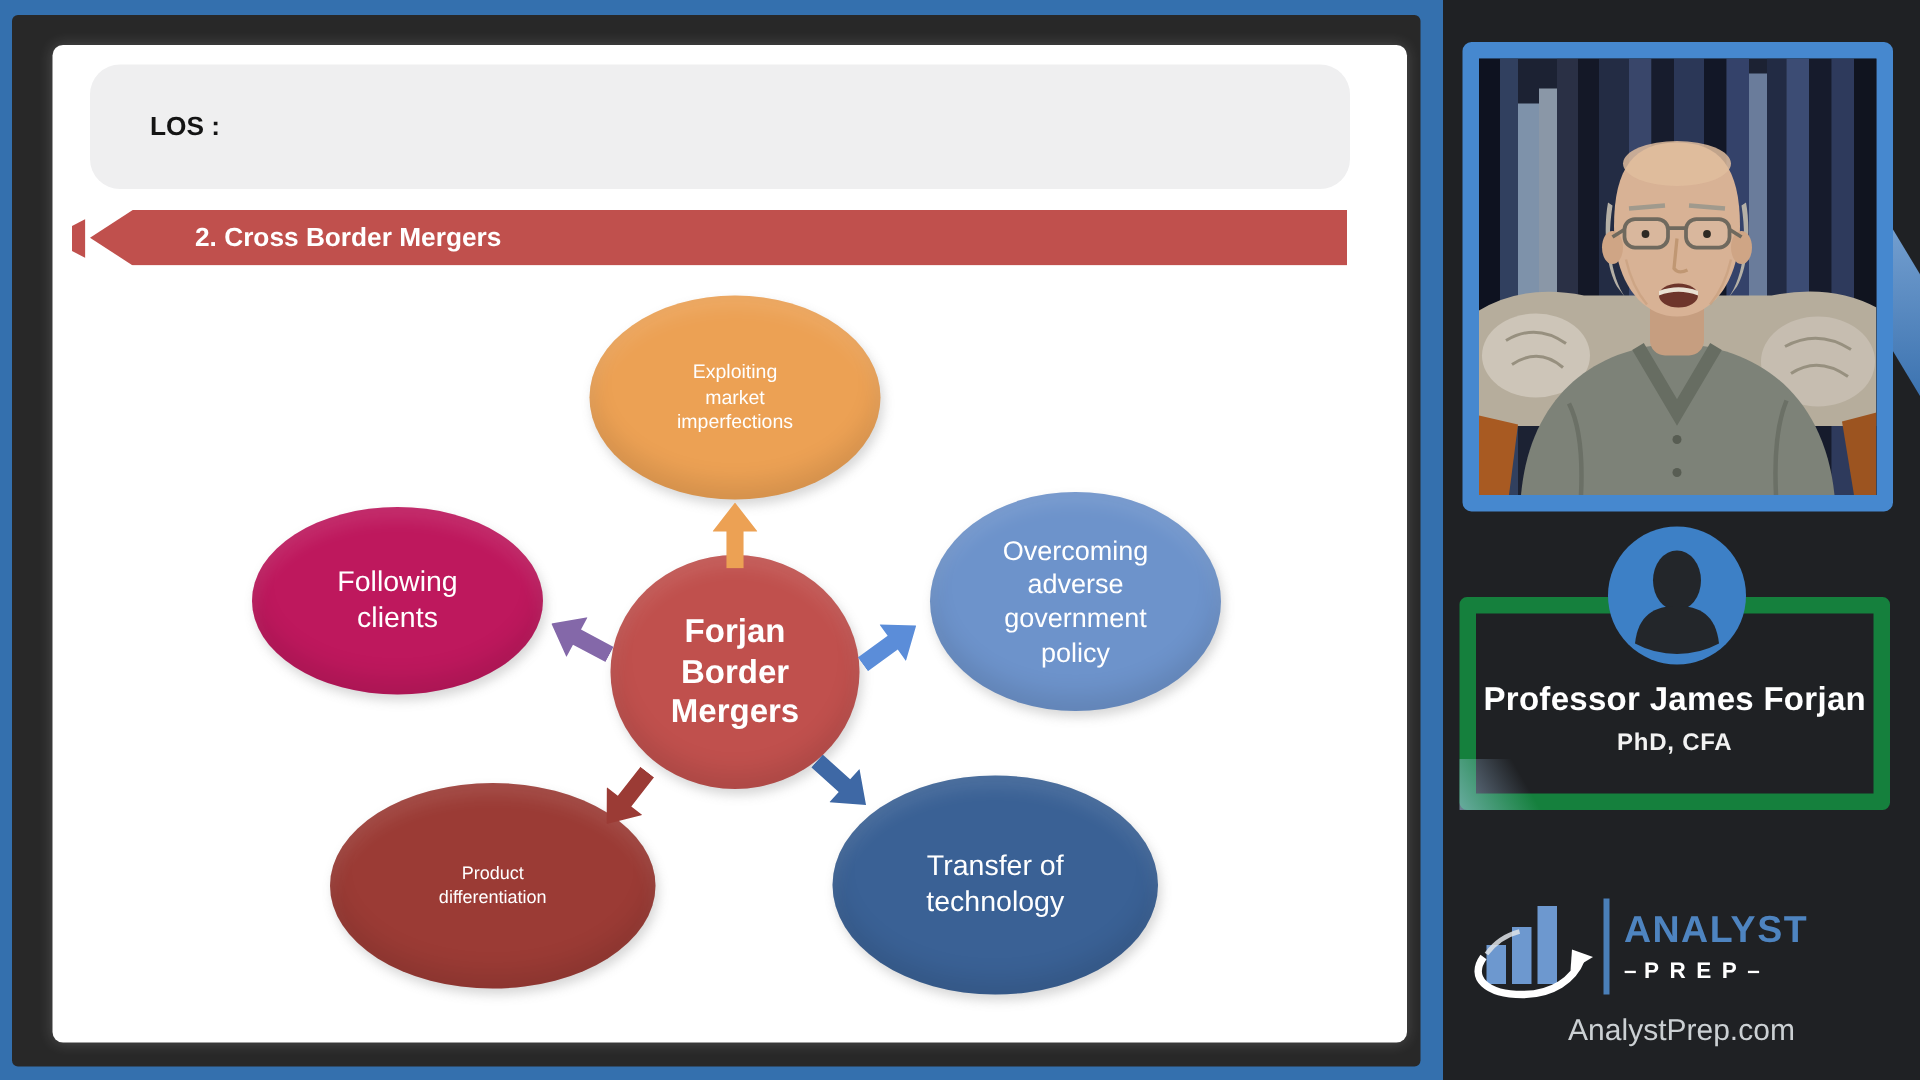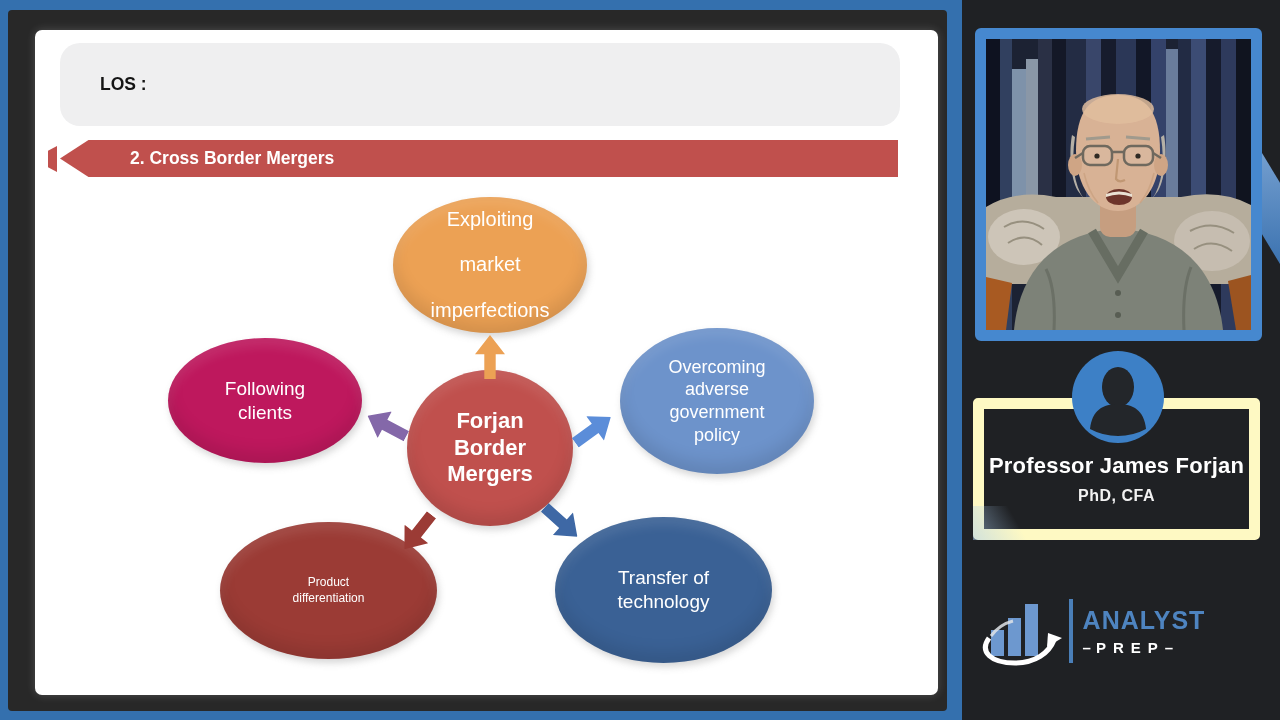--- a/index.html
+++ b/index.html
@@ -45,21 +45,21 @@
   .ellipse {
     position:absolute; border-radius:50%;
     display:flex; flex-direction:column; align-items:center; justify-content:center;
     color:#ffffff; text-align:center; line-height:1.26;
     box-shadow:2px 4px 7px rgba(110,110,110,0.28),
                inset 0 -10px 16px rgba(0,0,0,0.10),
                inset 0 8px 12px rgba(255,255,255,0.10);
   }
   .ellipse span { display:block; }
   .node-center { left:372px; top:340px; width:166px; height:156px; font-size:22px; font-weight:bold; line-height:1.22; }
-  .node-top    { left:358px; top:167px; width:194px; height:136px; font-size:20px;gap:20px; }
+  .node-top    { left:358px; top:167px; width:194px; height:136px; font-size:13px; }
   .node-left   { left:133px; top:308px; width:194px; height:125px; font-size:19px; }
   .node-right  { left:585px; top:298px; width:194px; height:146px; font-size:18px; }
   .node-bl     { left:185px; top:492px; width:217px; height:137px; font-size:12px; }
   .node-br     { left:520px; top:487px; width:217px; height:146px; font-size:19px; }
 
   .arrow {
     position:absolute; width:44px; height:30px;
     clip-path:polygon(0 31%, 56% 31%, 56% 0, 100% 50%, 56% 100%, 56% 69%, 0 69%);
   }
   .arrow-top   { left:433px; top:312px; transform:rotate(-90deg); }
@@ -87,21 +87,21 @@
   }
 
   .avatar {
     position:absolute; left:110px; top:351px; width:92px; height:92px;
     border-radius:50%; background:#3D80C6; z-index:3;
     display:flex; align-items:center; justify-content:center;
   }
 
   .presenter-card {
     position:absolute; left:11px; top:398px; width:287px; height:142px;
-    border:11px solid #fef9c3; border-radius:5px; background:#1F2124;
+    border:11px solid #15803d; border-radius:5px; background:#1F2124;
     text-align:center; z-index:2;
   }
   .presenter-card::before {
     content:""; position:absolute; left:-11px; bottom:-11px;
     width:58px; height:34px;
     background:linear-gradient(60deg, rgba(173,207,240,0.55), rgba(173,207,240,0) 70%);
     pointer-events:none;
   }
   .presenter-name {
     margin-top:44px; color:#ffffff; font-weight:bold; font-size:22px; letter-spacing:.2px;
@@ -278,13 +278,14 @@
     <div class="logo-text">
       <span class="logo-analyst">ANALYST</span>
       <span class="logo-prep-row">
         <span class="dash">–</span>
         <span class="logo-prep">PREP</span>
         <span class="dash">–</span>
       </span>
     </div>
   </div>
 
+  <div class="website">AnalystPrep.com</div>
 </div>
 
 </body></html>

